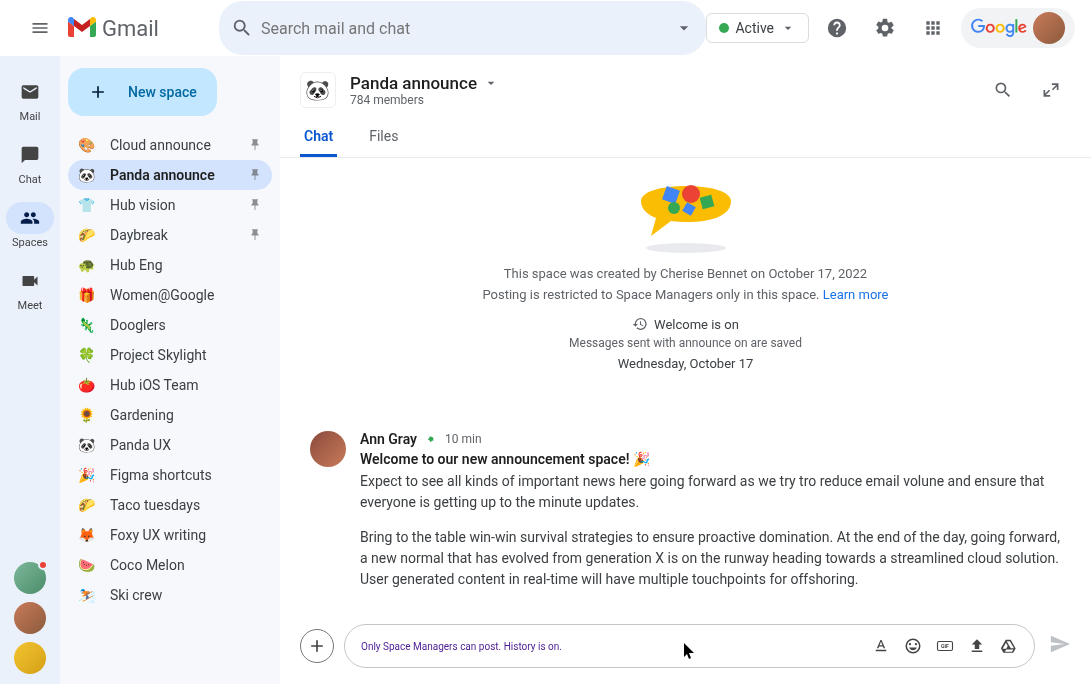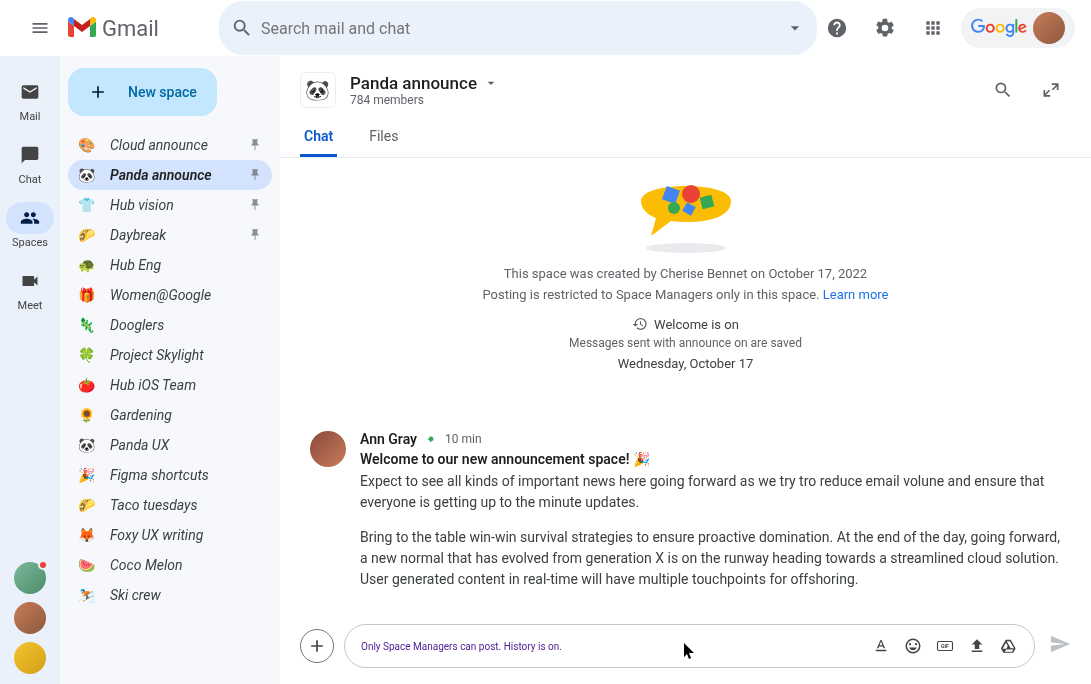--- a/index.html
+++ b/index.html
@@ -29,21 +29,21 @@
 .rail-bottom { position: absolute; bottom: 10px; display: flex; flex-direction: column; gap: 8px; align-items: center; }
 .rail-avatar { width: 32px; height: 32px; border-radius: 50%; }
 
 
 .sidebar { width: 220px; background: #f6f8fc; padding: 8px 8px 8px 8px; }
 .new-space-btn { display: flex; align-items: center; gap: 20px; background: #c2e7ff; border-radius: 16px; padding: 14px 20px; font-size: 14px; font-weight: 500; color: #0369a1; cursor: pointer; margin: 4px 0 14px 0; width: fit-content; }
 .space-list { display: flex; flex-direction: column; }
 .space-item { display: flex; align-items: center; gap: 14px; padding: 6px 10px; border-radius: 18px; cursor: pointer; font-size: 14px; color: #3c4043; position: relative; height: 30px; }
 .space-item.selected { background: #d3e3fd; font-weight: 600; color: #1f1f1f; }
 .space-emoji { width: 18px; font-size: 14px; text-align: center; }
-.space-name { flex: 1; white-space: nowrap; overflow: hidden; text-overflow: ellipsis; font-style: italic; }
+.space-name { flex: 1; white-space: nowrap; overflow: hidden; text-overflow: ellipsis; }
 .pin-icon { color: #5f6368; font-size: 13px; opacity: 0.7; }
 
 
 .main { flex: 1; display: flex; flex-direction: column; background: #fff; border-radius: 16px 0 0 0; margin-top: 0; overflow: hidden; }
 .space-header { display: flex; align-items: center; padding: 14px 20px 0 20px; gap: 14px; }
 .space-avatar { width: 36px; height: 36px; border-radius: 6px; background: #fff; border: 1px solid #eee; display: flex; align-items: center; justify-content: center; font-size: 20px; }
 .space-title-area { display: flex; flex-direction: column; }
 .space-title-row { display: flex; align-items: center; gap: 6px; }
 .space-title { font-size: 17px; font-weight: 500; color: #1f1f1f; }
 .space-members { font-size: 12px; color: #5f6368; }
@@ -106,20 +106,27 @@
   <div class="search-bar">
     <svg width="22" height="22" viewBox="0 0 24 24">
         <path fill="#5f6368" d="M15.5 14h-.79l-.28-.27A6.471 6.471 0 0016 9.5 6.5 6.5 0 109.5 16c1.61 0 3.09-.59 4.23-1.57l.27.28v.79l5 4.99L20.49 19l-4.99-5zm-6 0C7.01 14 5 11.99 5 9.5S7.01 5 9.5 5 14 7.01 14 9.5 11.99 14 9.5 14z"></path>
       </svg>
     <input class="search-input" placeholder="Search mail and chat" style="">
     <svg width="20" height="20" viewBox="0 0 24 24">
         <path fill="#5f6368" d="M7 10l5 5 5-5z"></path>
       </svg>
   </div>
   <div class="header-right">
+    <div class="status-chip">
+      <span class="status-dot"></span>
+      <span>Active</span>
+      <svg width="16" height="16" viewBox="0 0 24 24">
+          <path fill="#5f6368" d="M7 10l5 5 5-5z"></path>
+        </svg>
+    </div>
     <div class="icon-btn">
       <svg width="22" height="22" viewBox="0 0 24 24">
           <path fill="#5f6368" d="M12 2a10 10 0 100 20 10 10 0 000-20zm1 17h-2v-2h2v2zm2.07-7.75l-.9.92C13.45 12.9 13 13.5 13 15h-2v-.5c0-1.1.45-2.1 1.17-2.83l1.24-1.26c.37-.36.59-.86.59-1.41 0-1.1-.9-2-2-2s-2 .9-2 2H8c0-2.21 1.79-4 4-4s4 1.79 4 4c0 .88-.36 1.68-.93 2.25z"></path>
         </svg>
     </div>
     <div class="icon-btn">
       <svg width="22" height="22" viewBox="0 0 24 24">
           <path fill="#5f6368" d="M19.14 12.94c.04-.3.06-.61.06-.94 0-.32-.02-.64-.07-.94l2.03-1.58a.5.5 0 00.12-.64l-1.92-3.32a.5.5 0 00-.61-.22l-2.39.96a7.03 7.03 0 00-1.62-.94l-.36-2.54A.5.5 0 0014 2h-4a.5.5 0 00-.49.42l-.36 2.54c-.59.24-1.13.57-1.62.94l-2.39-.96a.5.5 0 00-.61.22L2.61 8.48a.5.5 0 00.12.64l2.03 1.58c-.05.3-.07.62-.07.94s.02.64.07.94L2.73 14.16a.5.5 0 00-.12.64l1.92 3.32c.14.24.43.34.61.22l2.39-.96c.49.37 1.03.7 1.62.94l.36 2.54c.4.24.25.42.5.42h4c.25 0 .46-.18.5-.42l.36-2.54a7.03 7.03 0 001.62-.94l2.39.96c.18.12.47.02.61-.22l1.92-3.32a.5.5 0 00-.12-.64l-2.03-1.58zM12 15.6A3.6 3.6 0 1112 8.4a3.6 3.6 0 010 7.2z"></path>
         </svg>
     </div>

